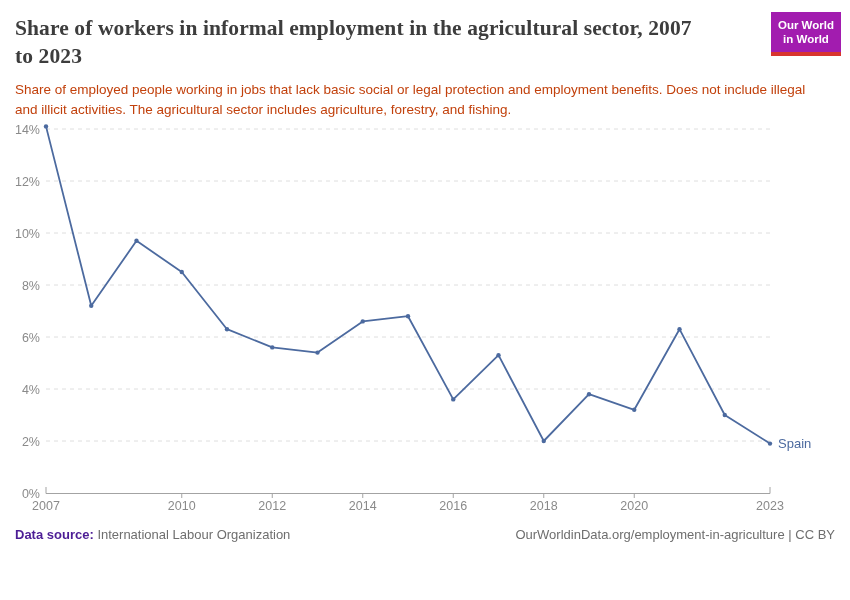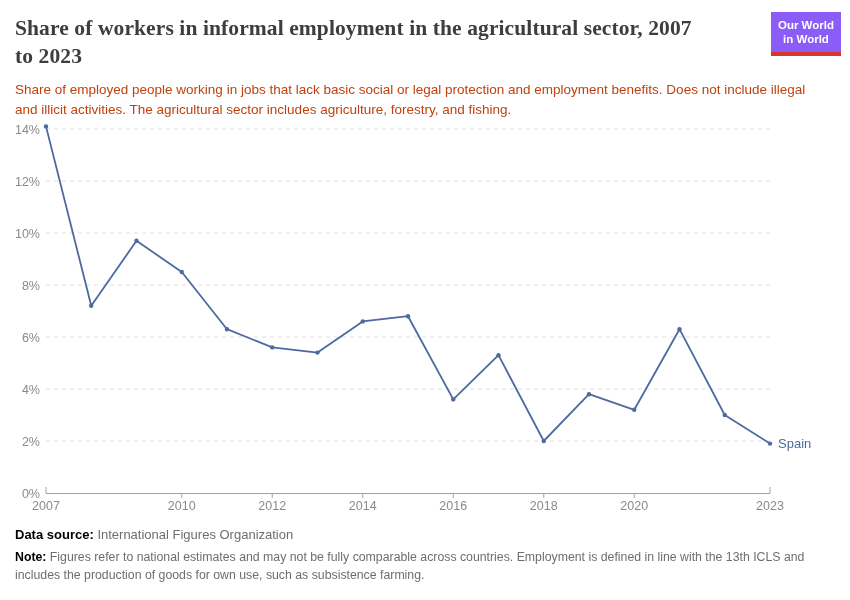--- a/index.html
+++ b/index.html
@@ -41,32 +41,32 @@
     padding: 6px 4px 5px 4px;
     border-bottom: 4px solid #d8352e;
   }
   .logo span { display: block; }
   
   .chart-area { position: absolute; top: 118px; left: 0; width: 850px; height: 395px; }
   svg { display: block; font-family: "Liberation Sans", sans-serif; }
   
   .ftr { position: absolute; top: 527px; left: 0; width: 850px; padding: 0 15px; color: #6e6e6e; }
   .foot-row { display: flex; justify-content: space-between; align-items: baseline; font-size: 13px; }
-  .b { font-weight: 700; color: #000000; }
+  .b { font-weight: 700; color: #4c1d95; }
   .link { color: #6e6e6e; text-decoration: none; cursor: pointer; }
   .note { margin-top: 7px; font-size: 12.3px; line-height: 1.45; color: #6e6e6e; max-width: 822px; }
 </style>
 </head>
 <body>
 
 <div class="page">
 
   <div class="hdr">
     <h1 class="title">Share of workers in informal employment in the agricultural sector, 2007 to 2023</h1>
-    <div class="logo" style="background: #8b5cf6; border-bottom-color: rgb(216, 53, 46); text-align: center;">
+    <div class="logo" style="background: #a21caf; border-bottom-color: rgb(216, 53, 46); text-align: center;">
       <span>Our World</span>
       <span>in World</span>
     </div>
     <p class="subtitle">Share of employed people working in jobs that lack basic social or legal protection and employment benefits. Does not include illegal and illicit activities. The agricultural sector includes agriculture, forestry, and fishing.</p>
   </div>
 
   <div class="chart-area">
     <svg id="chart-svg" width="850" height="395" viewBox="0 0 850 395" aria-label="line chart">
         <text x="40" y="379.5" text-anchor="end" fill="#8a8a8a" font-size="12.5">0%</text>
         <line x1="46" x2="773" y1="323" y2="323" stroke="#dedede" stroke-width="1" stroke-dasharray="4 4"></line>
@@ -119,22 +119,19 @@
         <circle cx="724.75" cy="297" r="2.2" fill="#4c6a9f"></circle>
         <circle cx="770" cy="325.6" r="2.2" fill="#4c6a9f"></circle>
         <text x="778" y="330.1" fill="#4c6a9f" font-size="13">Spain</text>
       </svg>
   </div>
 
   <div class="ftr">
     <div class="foot-row">
       <div>
         <span class="b">Data source:</span>
-        <span>International Figures Organization</span>
+        <span>International Labour Organization</span>
       </div>
+      <a class="link">OurWorldinData.org/employment-in-agriculture | CC BY</a>
     </div>
-    <p class="note">
-      <span class="b">Note:</span>
-      <span>Figures refer to national estimates and may not be fully comparable across countries. Employment is defined in line with the 13th ICLS and includes the production of goods for own use, such as subsistence farming.</span>
-    </p>
   </div>
 
 </div>
 
 </body></html>

